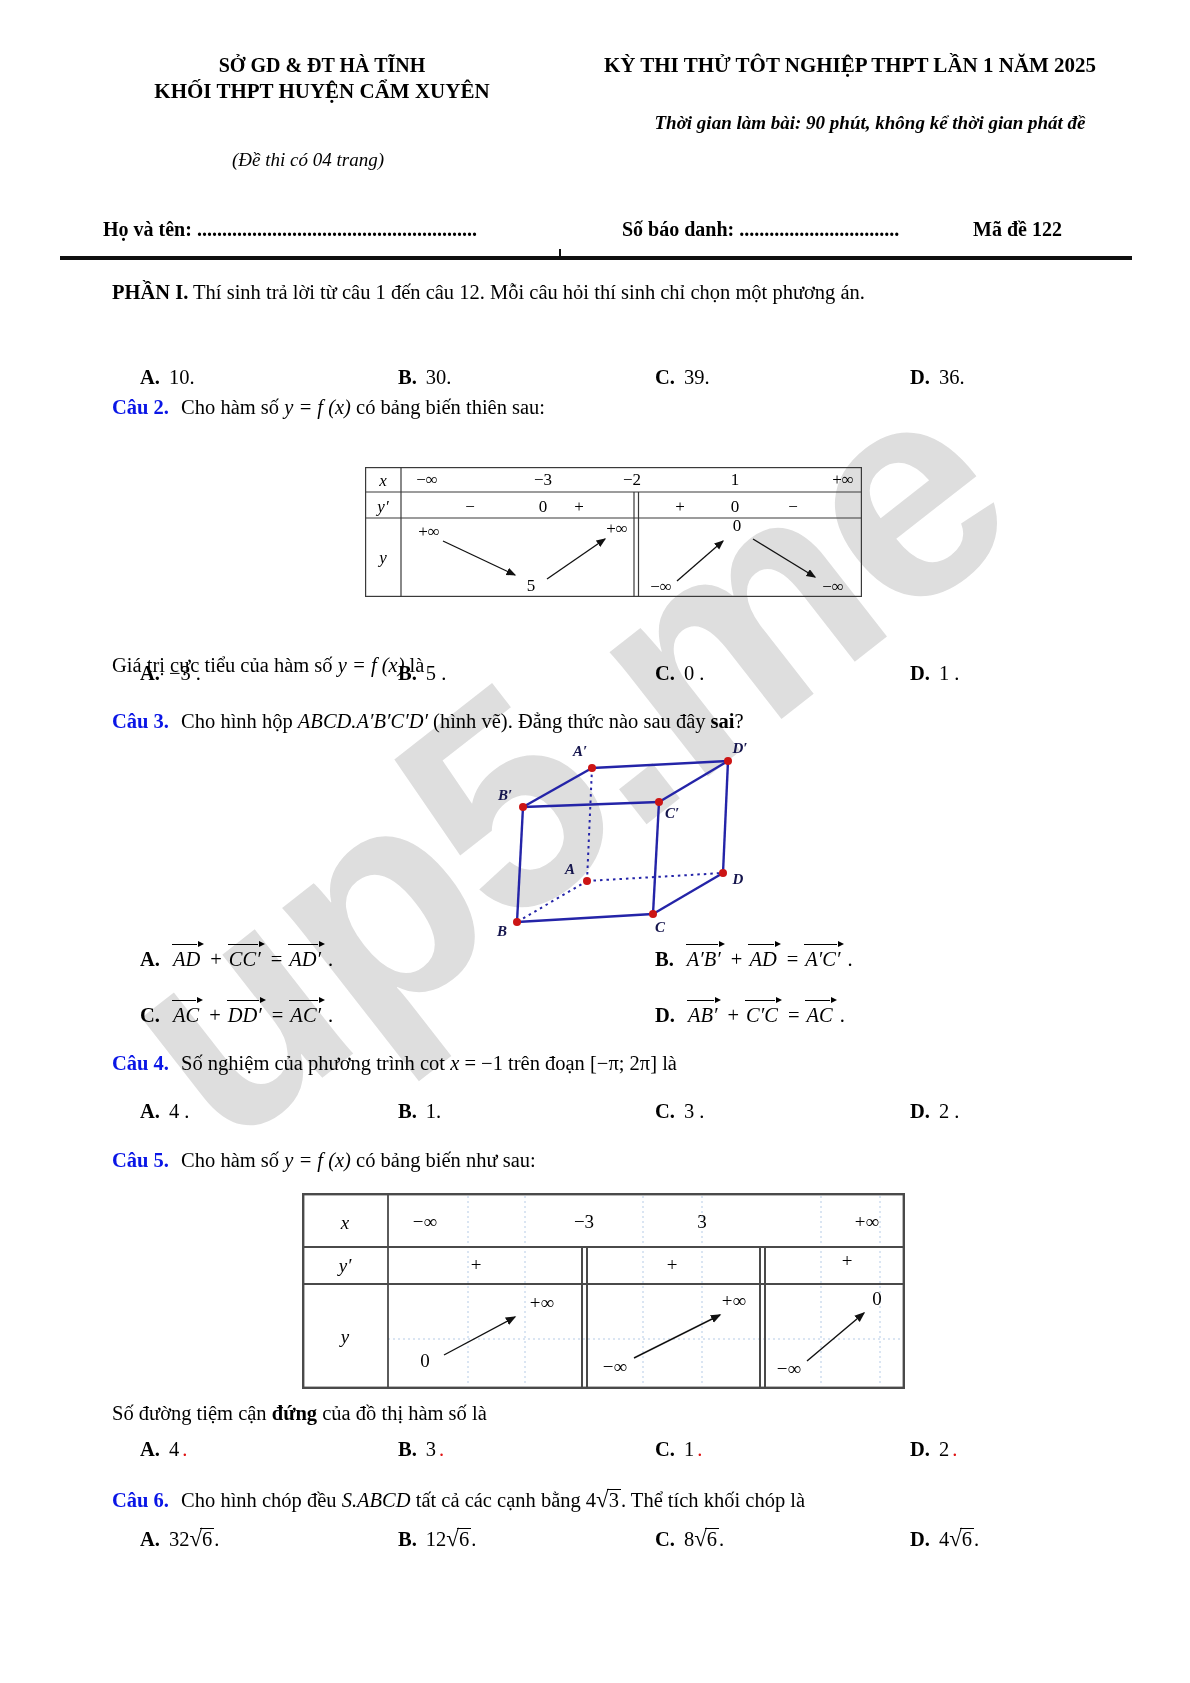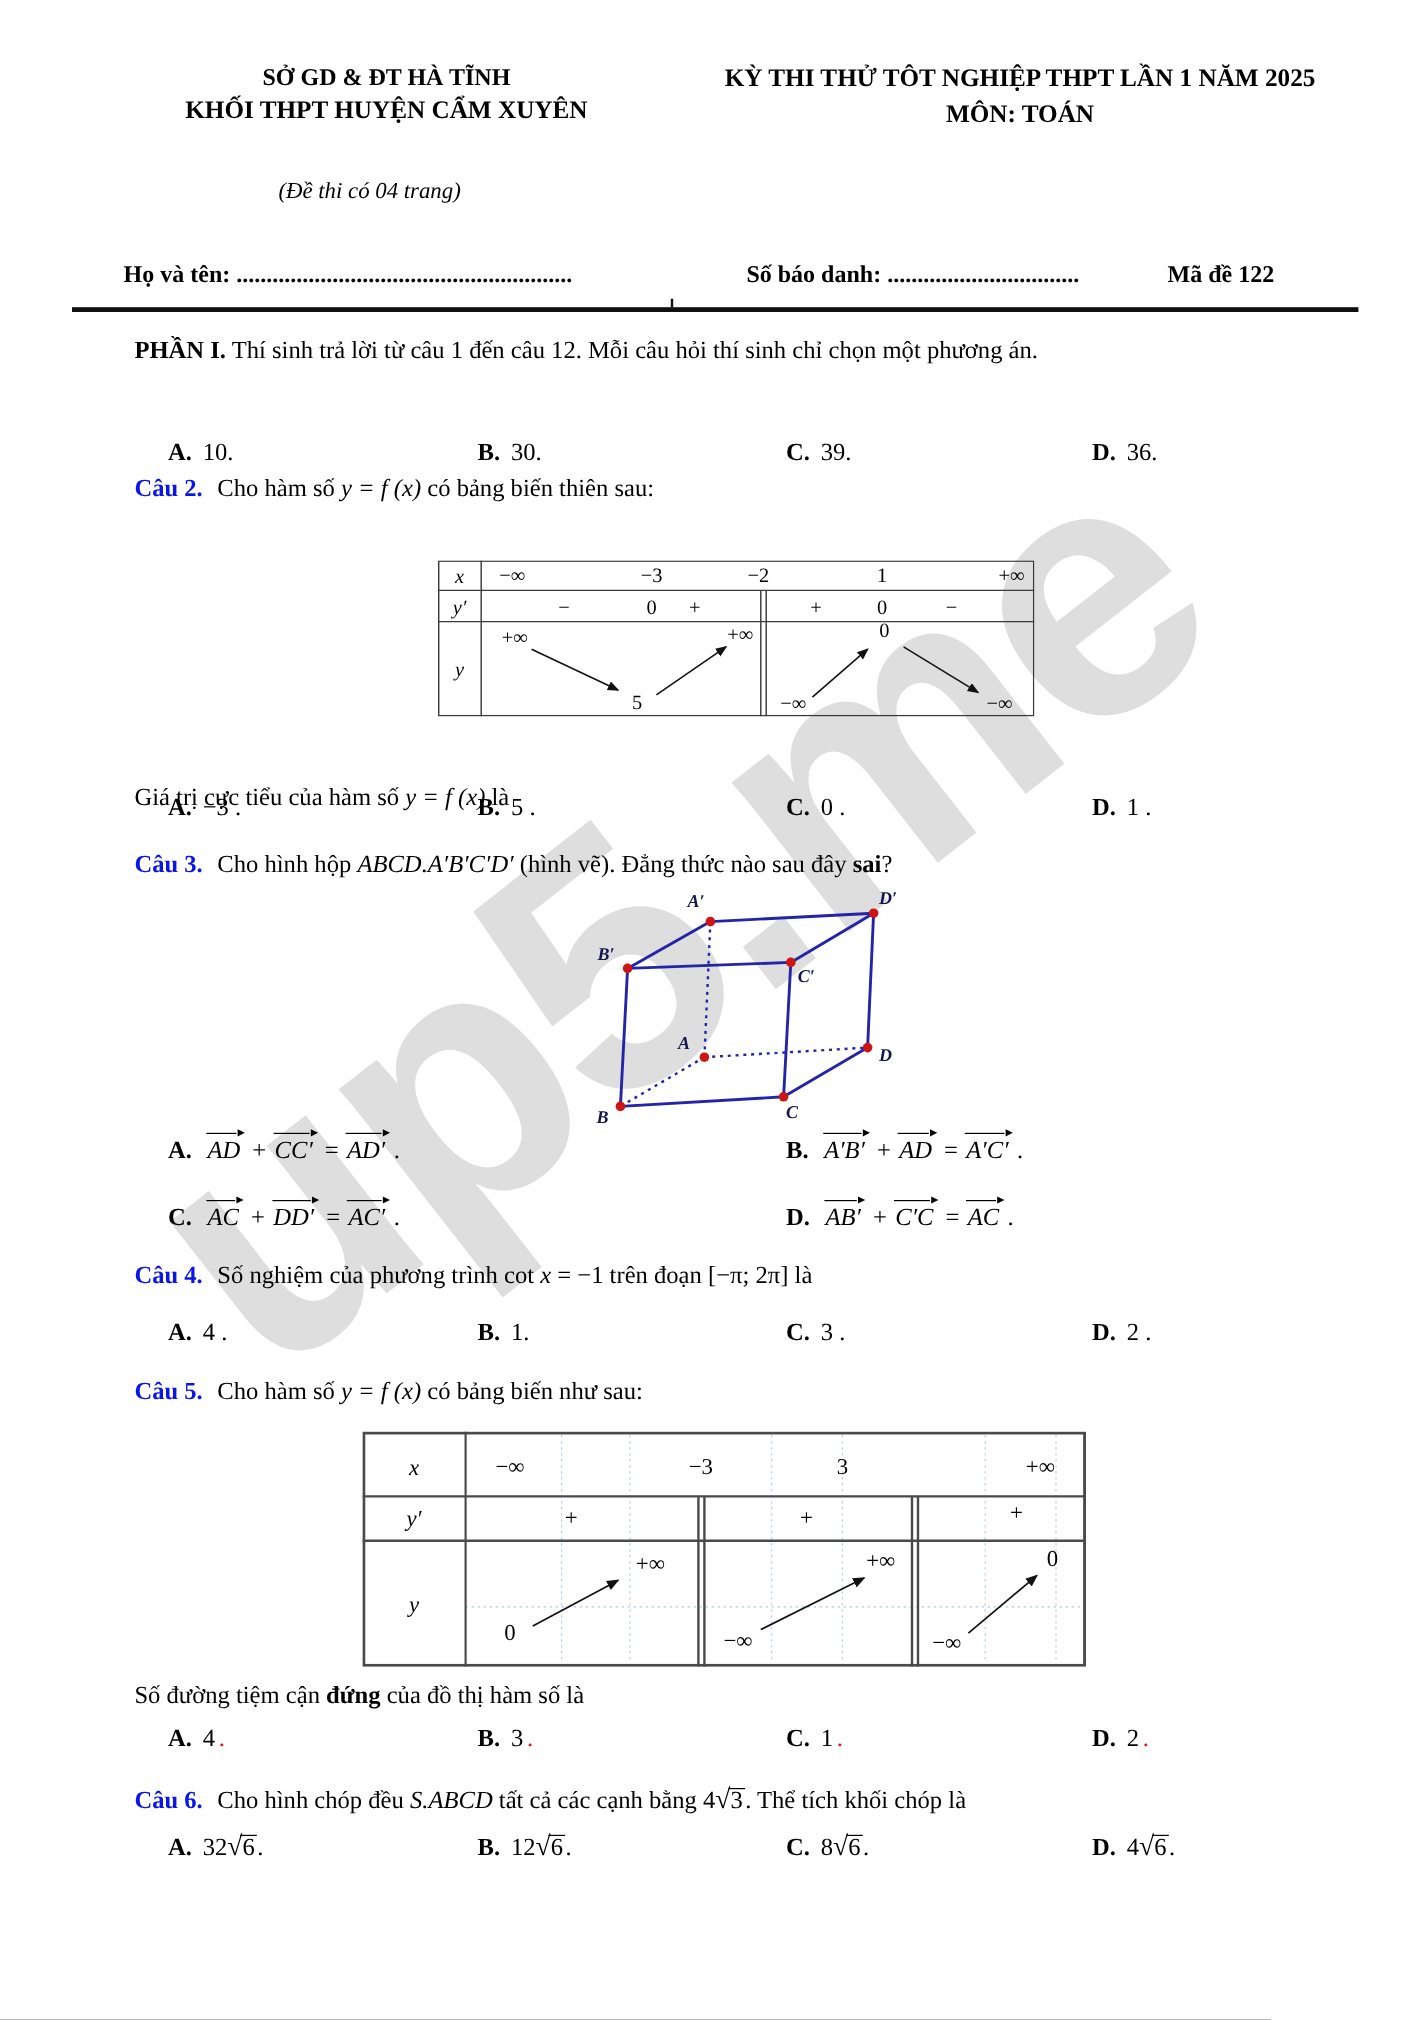--- a/index.html
+++ b/index.html
@@ -44,21 +44,21 @@
 </head>
 <body>
 
 <div class="page">
 
   <div class="watermark">up5.me</div>
 
   <div class="abs ctr hdr1" style="left:132px;top:54px;width:380px;">SỞ GD &amp; ĐT HÀ TĨNH</div>
   <div class="abs ctr hdr2" style="left:112px;top:79px;width:420px;">KHỐI THPT HUYỆN CẨM XUYÊN</div>
   <div class="abs ctr hdr2" style="left:560px;top:53px;width:580px;">KỲ THI THỬ TÔT NGHIỆP THPT LẦN 1 NĂM 2025</div>
-  <div class="abs ctr hdr2" style="left:560px;top:83px;width:580px;">MÔN: TOÁN</div>
+  <div class="abs ctr hdr3" style="left:580px;top:112px;width:580px;">Thời gian làm bài: 90 phút, không kể thời gian phát đề</div>
   <div class="abs pages" style="left:232px;top:149px;">(Đề thi có 04 trang)</div>
 
   <div class="abs namerow" style="left:103px;top:218px;">
     <span>Họ và tên:</span>
     <span>........................................................</span>
   </div>
   <div class="abs namerow" style="left:622px;top:218px;">
     <span>Số báo danh:</span>
     <span>................................</span>
   </div>

